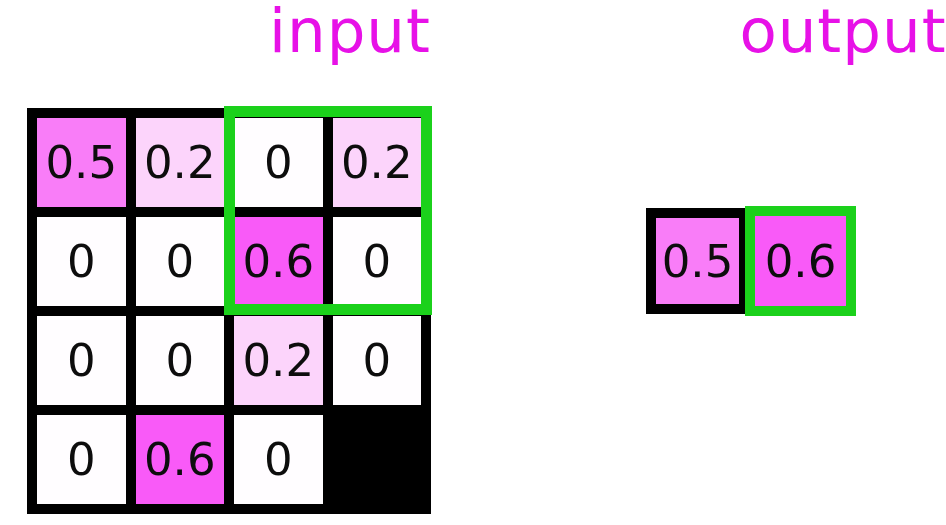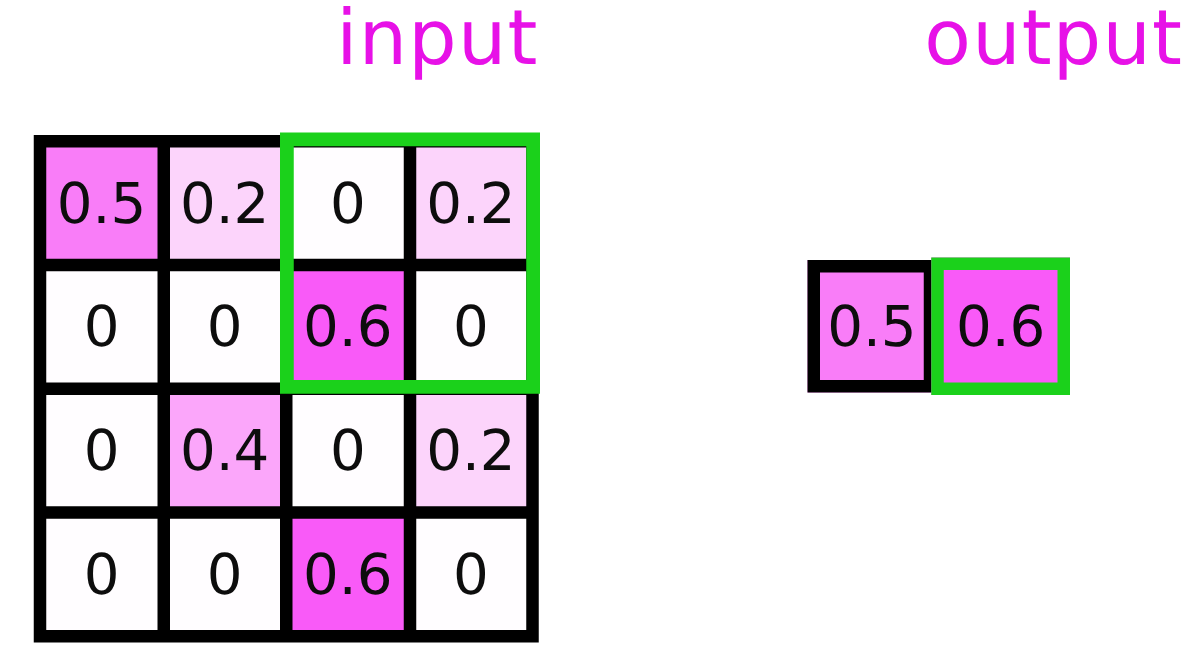--- a/index.html
+++ b/index.html
@@ -90,21 +90,20 @@
   <div class="input-grid" id="input-grid">
       <div class="cell" style="background: rgb(249, 125, 248);">0.5</div>
       <div class="cell" style="background: rgb(252, 212, 251);">0.2</div>
       <div class="cell" style="background: rgb(255, 253, 255);">0</div>
       <div class="cell" style="background: rgb(252, 212, 251);">0.2</div>
       <div class="cell" style="background: rgb(255, 253, 255);">0</div>
       <div class="cell" style="background: rgb(255, 253, 255);">0</div>
       <div class="cell" style="background: rgb(249, 90, 248);">0.6</div>
       <div class="cell" style="background: rgb(255, 253, 255);">0</div>
       <div class="cell" style="background: rgb(255, 253, 255);">0</div>
-      <div class="cell" style="background: rgb(251, 166, 250);">0.4</div>
       <div class="cell" style="background: rgb(255, 253, 255);">0</div>
       <div class="cell" style="background: rgb(252, 212, 251);">0.2</div>
       <div class="cell" style="background: rgb(255, 253, 255);">0</div>
       <div class="cell" style="background: rgb(255, 253, 255);">0</div>
       <div class="cell" style="background: rgb(249, 90, 248);">0.6</div>
       <div class="cell" style="background: rgb(255, 253, 255);">0</div>
     </div>
 
   <div class="highlight-box"></div>
 

